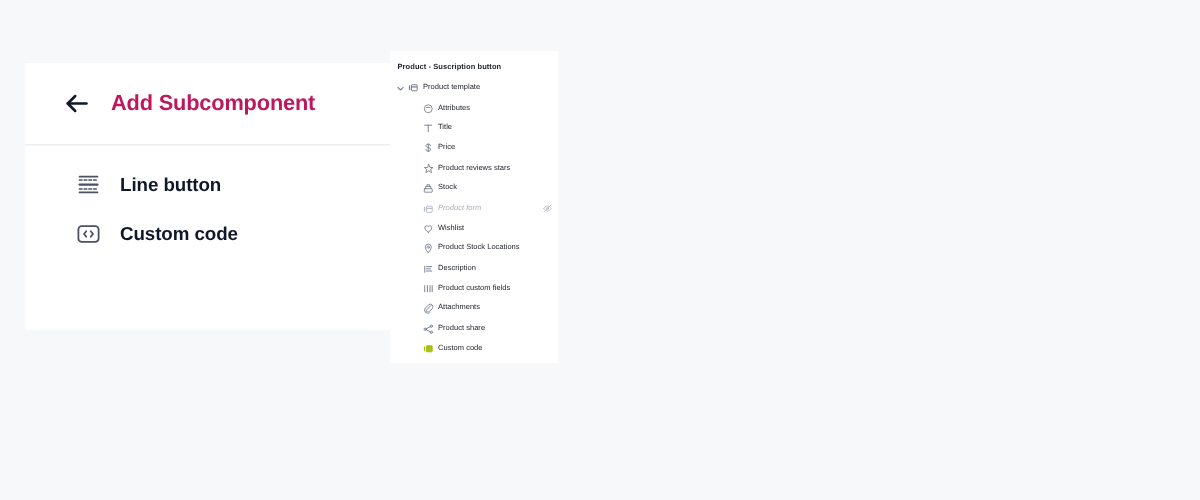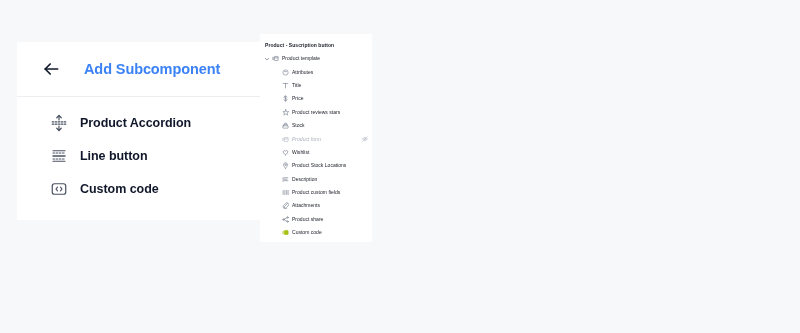--- a/index.html
+++ b/index.html
@@ -40,23 +40,23 @@
     height: 20px;
     flex: 0 0 20px;
     display: block;
     color: #10172a;
     cursor: pointer;
   }
 
   .card-title {
     font-size: 14.5px;
     font-weight: bold;
-    color: #3b82f6;
+    color: #be185d;
     letter-spacing: -0.1px;
-    margin-left: 23px;
+    margin-left: 13px;
     white-space: nowrap;
   }
 
   .option-list {
     padding-top: 9px;
   }
 
   .option-row {
     display: flex;
     align-items: center;
@@ -177,31 +177,20 @@
   <div class="card-header">
     <svg class="back-arrow" viewBox="0 0 24 24" fill="none" stroke="currentColor" stroke-width="2" stroke-linecap="round" stroke-linejoin="round">
       <line x1="20" y1="12" x2="5" y2="12"></line>
       <polyline points="11 18 5 12 11 6"></polyline>
     </svg>
     <div class="card-title">Add Subcomponent</div>
   </div>
 
   <div class="option-list">
 
-    <div class="option-row">
-      <svg class="option-icon" viewBox="0 0 24 24" fill="none" stroke="currentColor" stroke-width="1.6" stroke-linecap="round" stroke-linejoin="round">
-        <polyline points="9 5 12 2 15 5"></polyline>
-        <line x1="12" y1="2" x2="12" y2="8"></line>
-        <line x1="3" y1="10.5" x2="21" y2="10.5" stroke-dasharray="2 2"></line>
-        <line x1="3" y1="13.5" x2="21" y2="13.5" stroke-dasharray="2 2"></line>
-        <line x1="12" y1="16" x2="12" y2="22"></line>
-        <polyline points="9 19 12 22 15 19"></polyline>
-      </svg>
-      <div class="option-label">Product Accordion</div>
-    </div>
 
     <div class="option-row">
       <svg class="option-icon" viewBox="0 0 24 24" fill="none" stroke="currentColor" stroke-width="1.5" stroke-linecap="round">
         <line x1="4" y1="5" x2="20" y2="5"></line>
         <line x1="4" y1="8" x2="20" y2="8" stroke-dasharray="2.2 2"></line>
         <line x1="4" y1="12" x2="20" y2="12" stroke-width="2"></line>
         <line x1="4" y1="16" x2="20" y2="16" stroke-dasharray="2.2 2"></line>
         <line x1="4" y1="19" x2="20" y2="19"></line>
       </svg>
       <div class="option-label">Line button</div>

